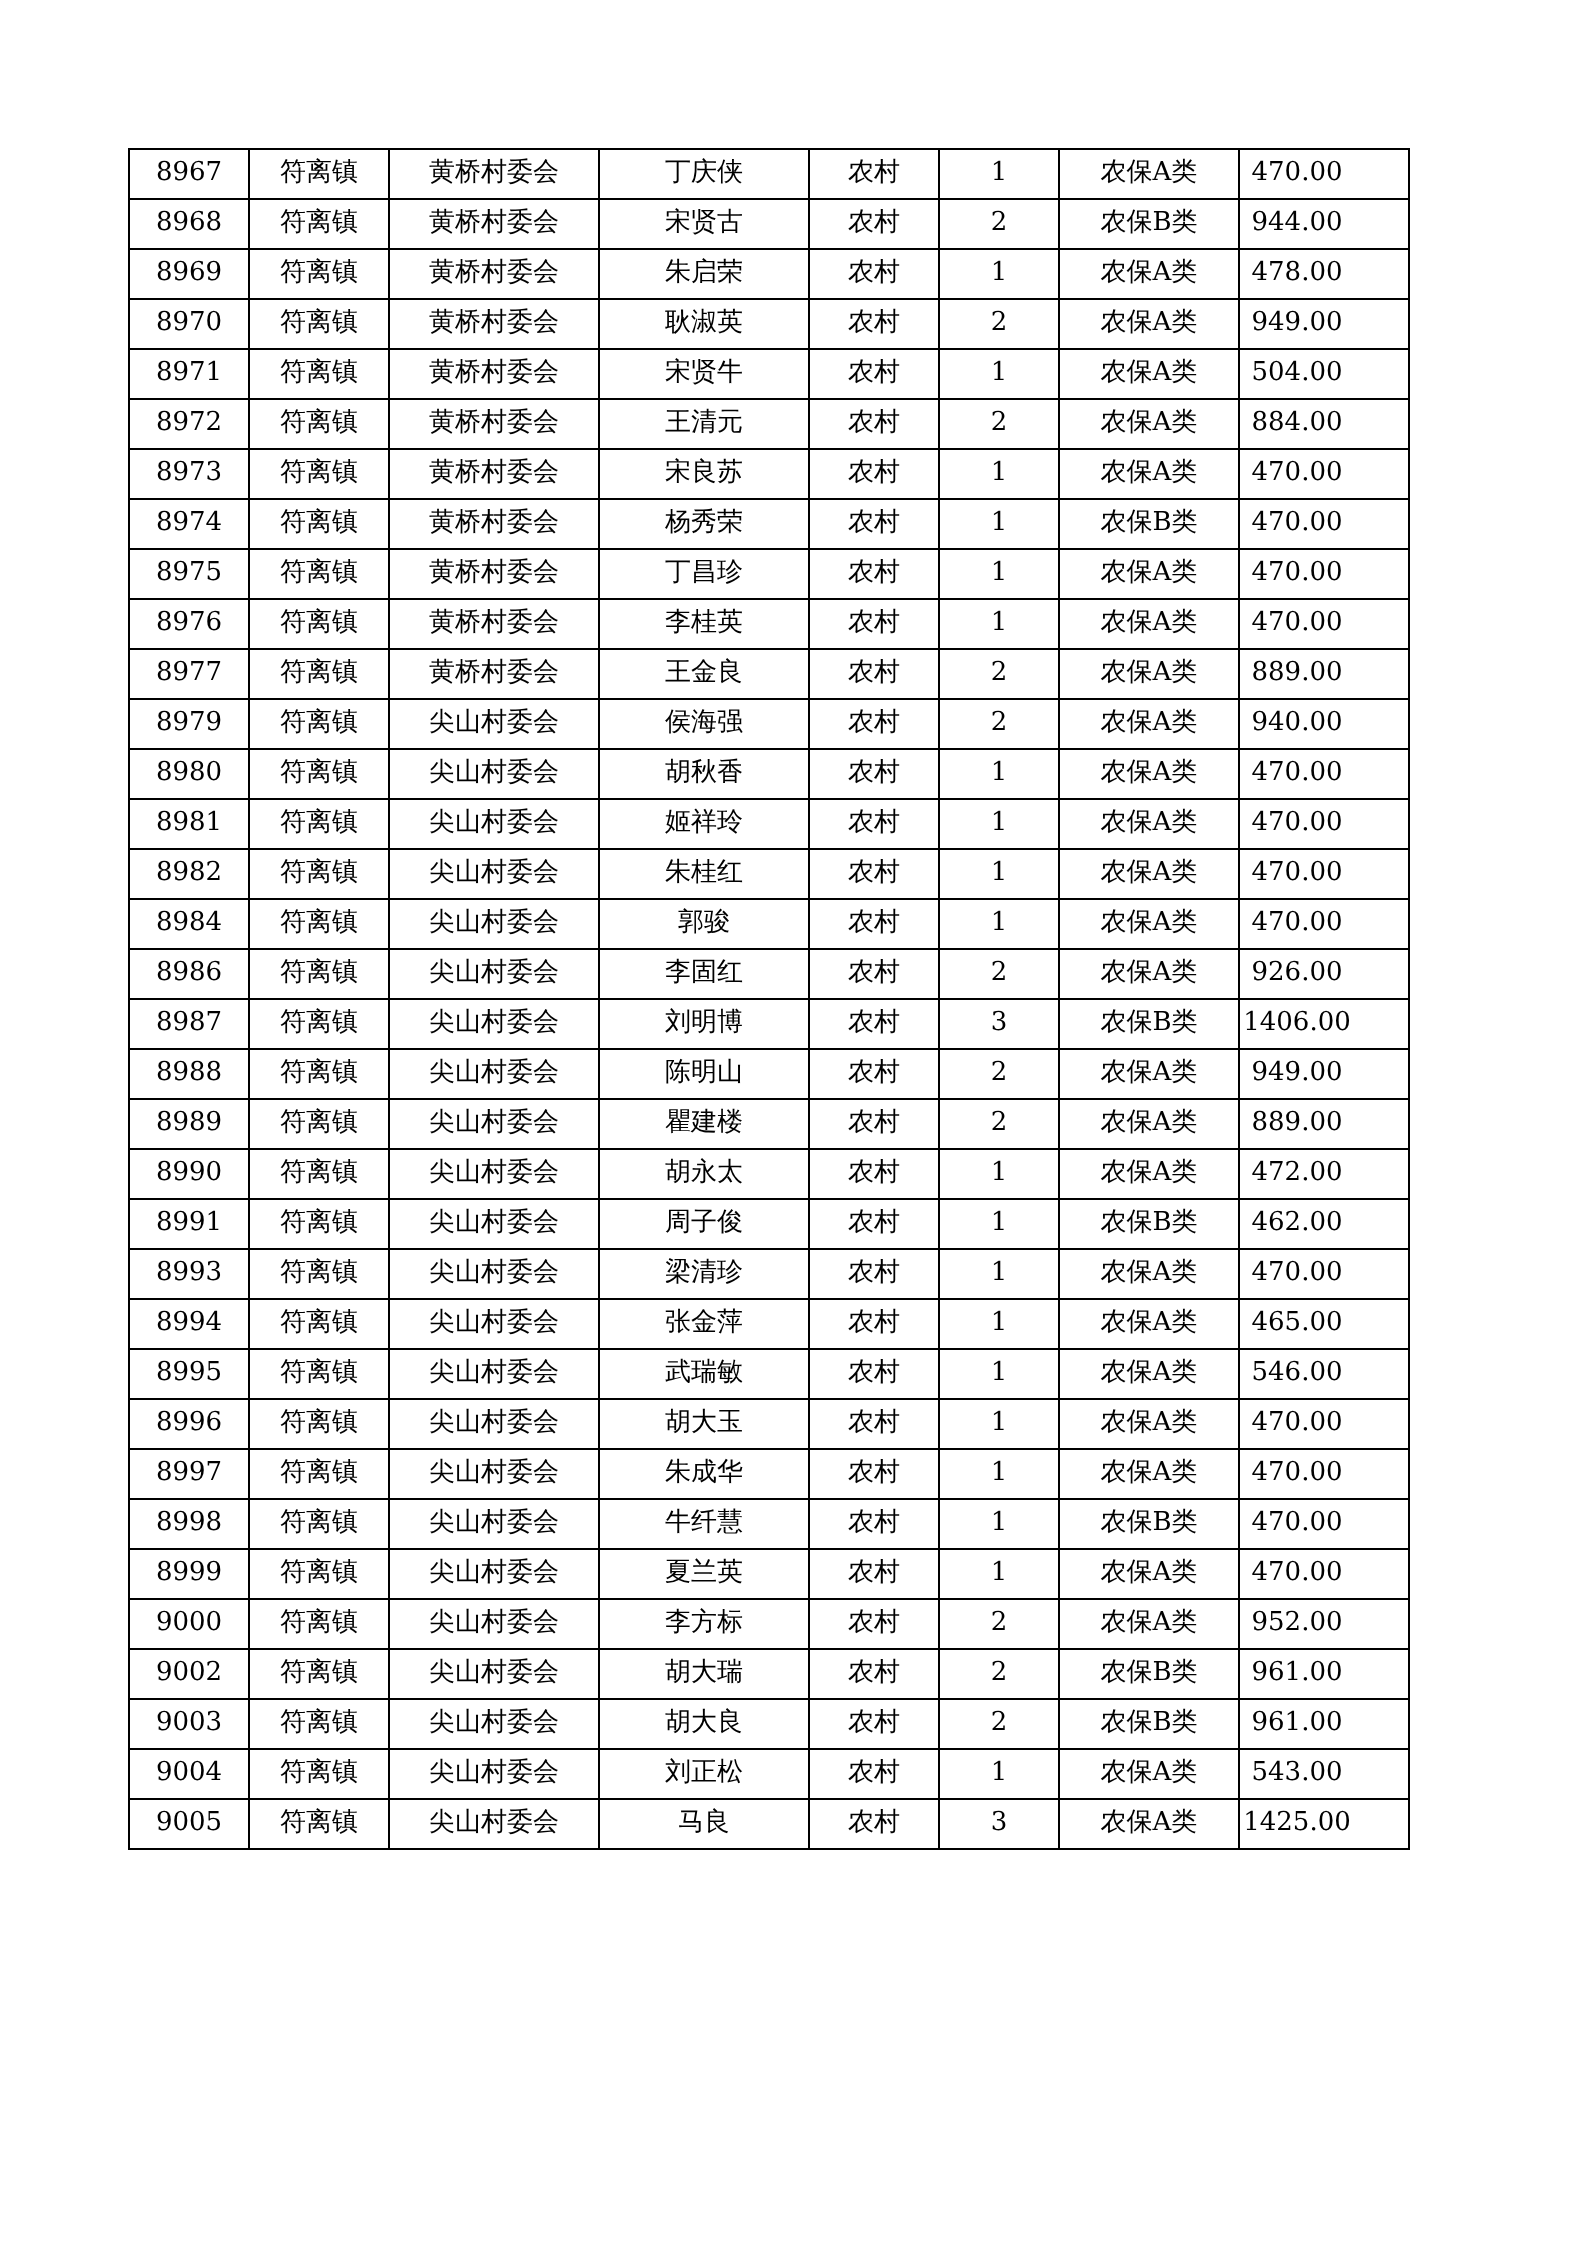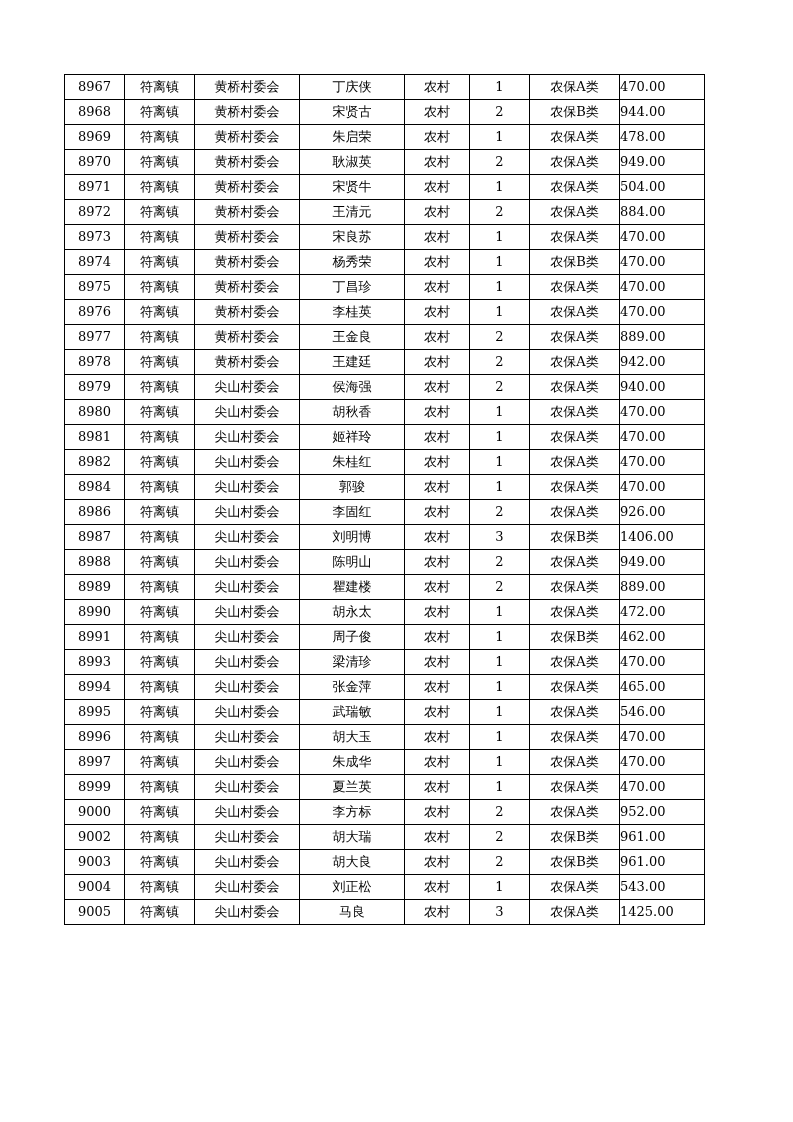--- a/index.html
+++ b/index.html
@@ -31,21 +31,21 @@
     border: 1px solid #000000;
     height: 24px;
     font-size: 13px;
     line-height: 24px;
     text-align: center;
     padding: 0;
     white-space: nowrap;
     overflow: hidden;
   }
   table.grid td.col-amount {
-    text-align: left;
+    text-align: center;
     padding-right: 27px;
   }
 </style>
 </head>
 <body>
 
 <div class="page">
   <table class="grid">
     <colgroup>
       <col style="width:60px">
@@ -162,30 +162,20 @@
     <td class="col-id">8977</td>
     <td class="col-town">符离镇</td>
     <td class="col-village">黄桥村委会</td>
     <td class="col-name">王金良</td>
     <td class="col-type">农村</td>
     <td class="col-count">2</td>
     <td class="col-category">农保A类</td>
     <td class="col-amount">889.00</td>
   </tr>
         <tr>
-    <td class="col-id">8978</td>
-    <td class="col-town">符离镇</td>
-    <td class="col-village">黄桥村委会</td>
-    <td class="col-name">王建廷</td>
-    <td class="col-type">农村</td>
-    <td class="col-count">2</td>
-    <td class="col-category">农保A类</td>
-    <td class="col-amount">942.00</td>
-  </tr>
-        <tr>
     <td class="col-id">8979</td>
     <td class="col-town">符离镇</td>
     <td class="col-village">尖山村委会</td>
     <td class="col-name">侯海强</td>
     <td class="col-type">农村</td>
     <td class="col-count">2</td>
     <td class="col-category">农保A类</td>
     <td class="col-amount">940.00</td>
   </tr>
         <tr>
@@ -329,20 +319,30 @@
     <td class="col-amount">470.00</td>
   </tr>
         <tr>
     <td class="col-id">8997</td>
     <td class="col-town">符离镇</td>
     <td class="col-village">尖山村委会</td>
     <td class="col-name">朱成华</td>
     <td class="col-type">农村</td>
     <td class="col-count">1</td>
     <td class="col-category">农保A类</td>
+    <td class="col-amount">470.00</td>
+  </tr>
+        <tr>
+    <td class="col-id">8998</td>
+    <td class="col-town">符离镇</td>
+    <td class="col-village">尖山村委会</td>
+    <td class="col-name">牛纤慧</td>
+    <td class="col-type">农村</td>
+    <td class="col-count">1</td>
+    <td class="col-category">农保B类</td>
     <td class="col-amount">470.00</td>
   </tr>
         <tr>
     <td class="col-id">8999</td>
     <td class="col-town">符离镇</td>
     <td class="col-village">尖山村委会</td>
     <td class="col-name">夏兰英</td>
     <td class="col-type">农村</td>
     <td class="col-count">1</td>
     <td class="col-category">农保A类</td>

